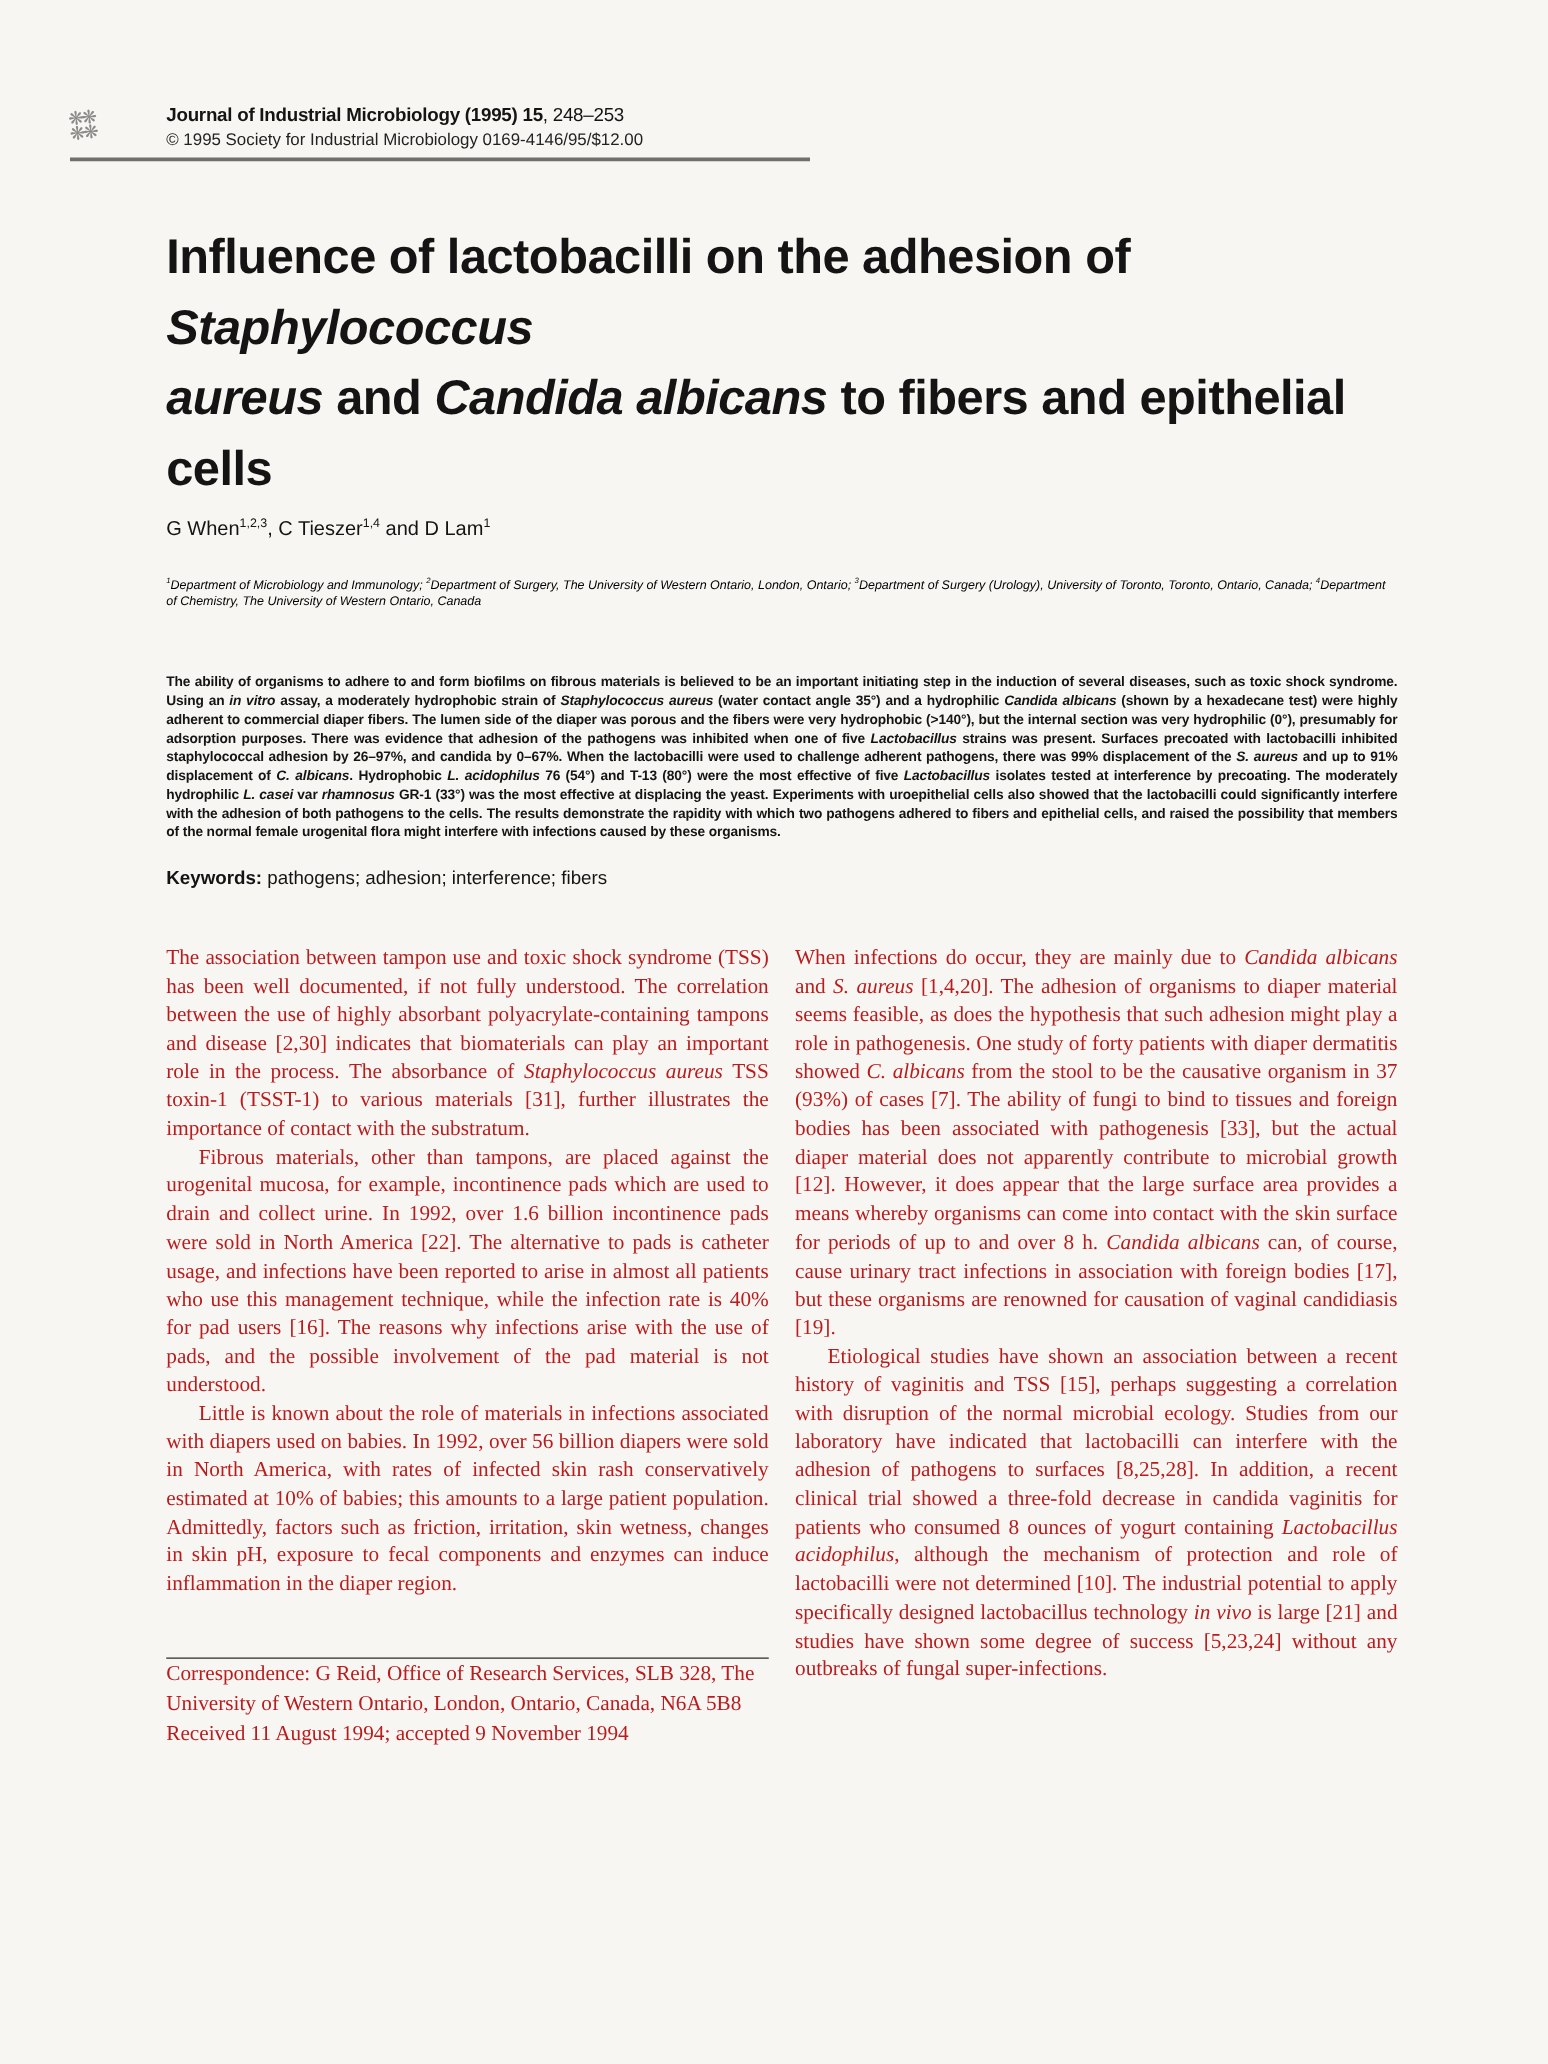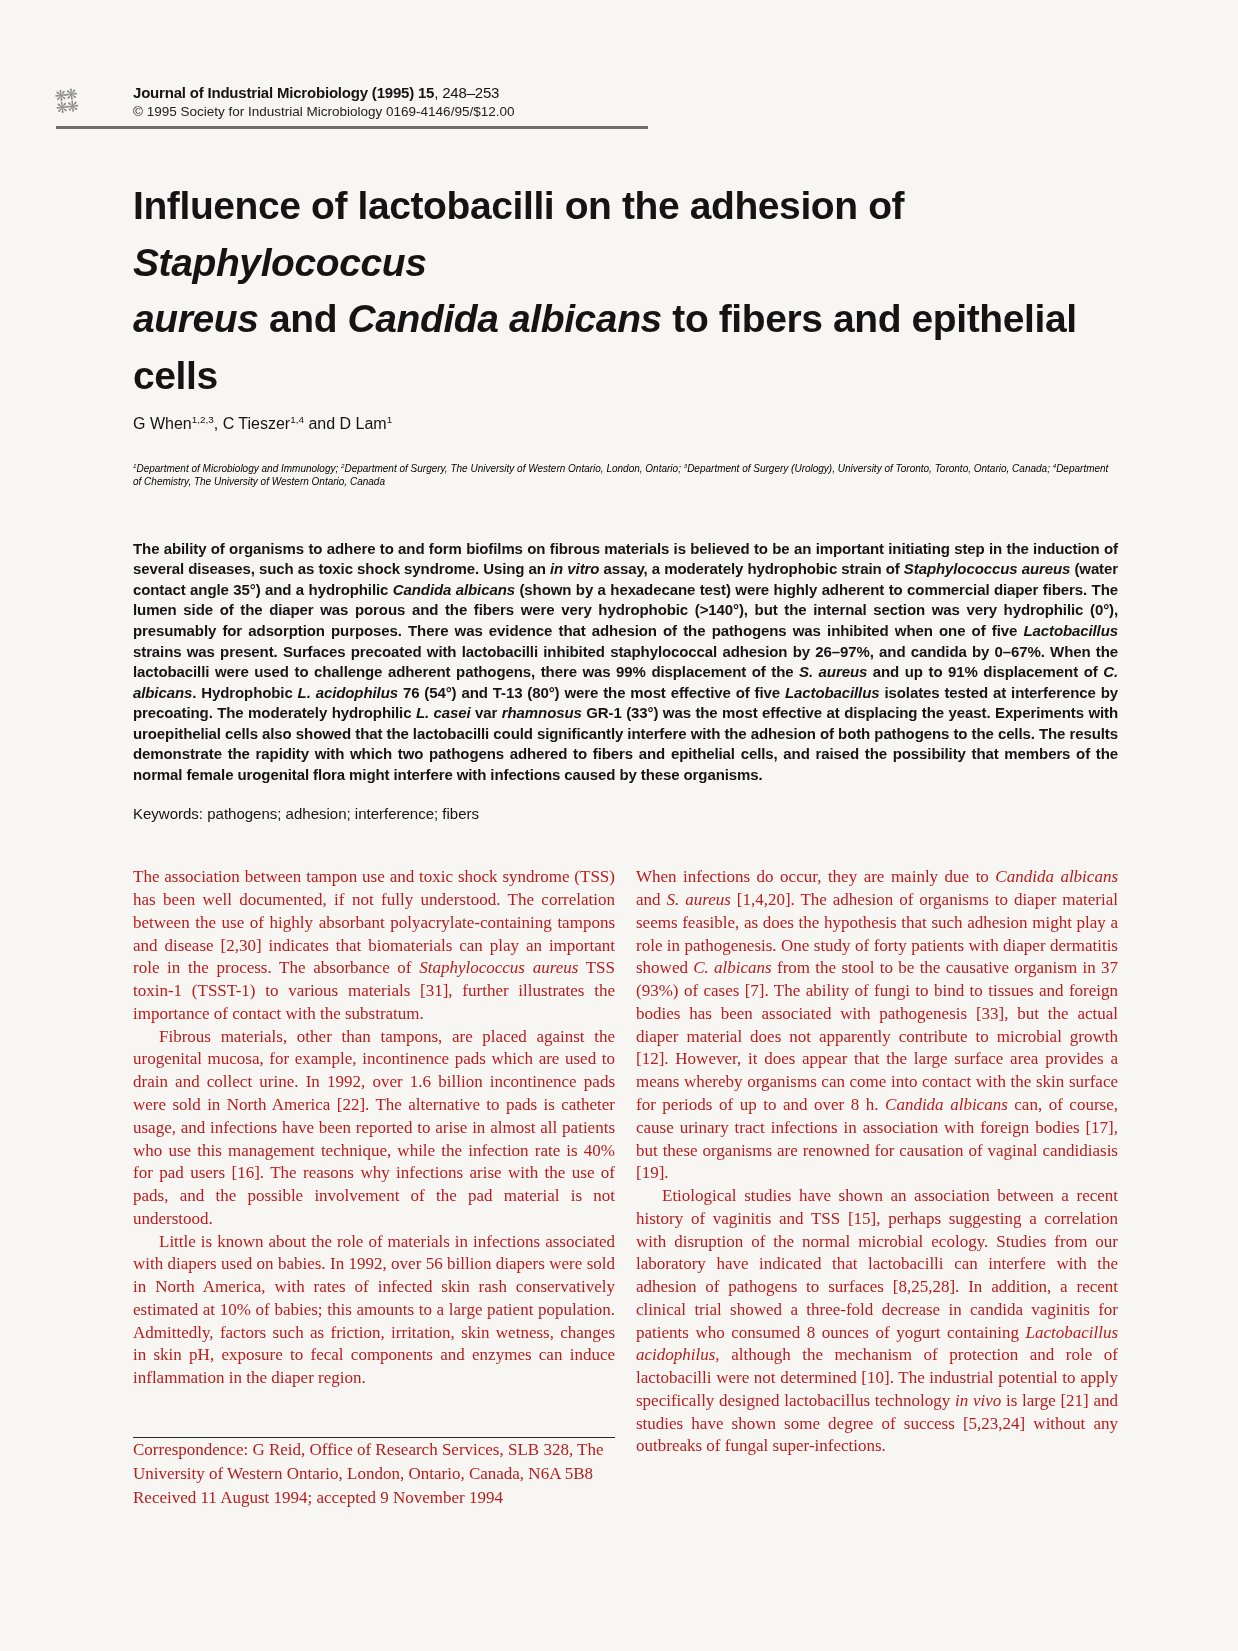--- a/index.html
+++ b/index.html
@@ -33,25 +33,25 @@
   .title{
     margin:8px 0 0 0;
     font-size:39px;font-weight:bold;line-height:1.45;
     letter-spacing:-0.4px;
   }
   .authors{margin-top:11px;font-size:16px;}
   sup{font-size:62%;vertical-align:super;line-height:0;}
   .affiliations{margin-top:29px;font-size:10px;line-height:1.33;color:#000000;}
   .abstract{
     margin:50px 0 0 0;
-    font-size:15px;font-weight:bold;line-height:1.37;
+    font-size:11px;font-weight:bold;line-height:1.37;
     text-align:justify;letter-spacing:-0.1px;
   }
   .keywords{margin:20px 0 0 0;font-size:15px;}
-  .keywords .kw-label{font-weight:normal;}
+  .keywords .kw-label{font-weight:bold;}
   
   .columns{
     display:flex;gap:21px;margin-top:44px;
     font-family:"Liberation Serif",serif;
     font-size:17px;line-height:1.34;
     text-align:justify;color:#b91c1c;
   }
   .col{flex:0 0 482px;width:482px;}
   .col p{margin:0;}
   .col p.indent{text-indent:26px;}

